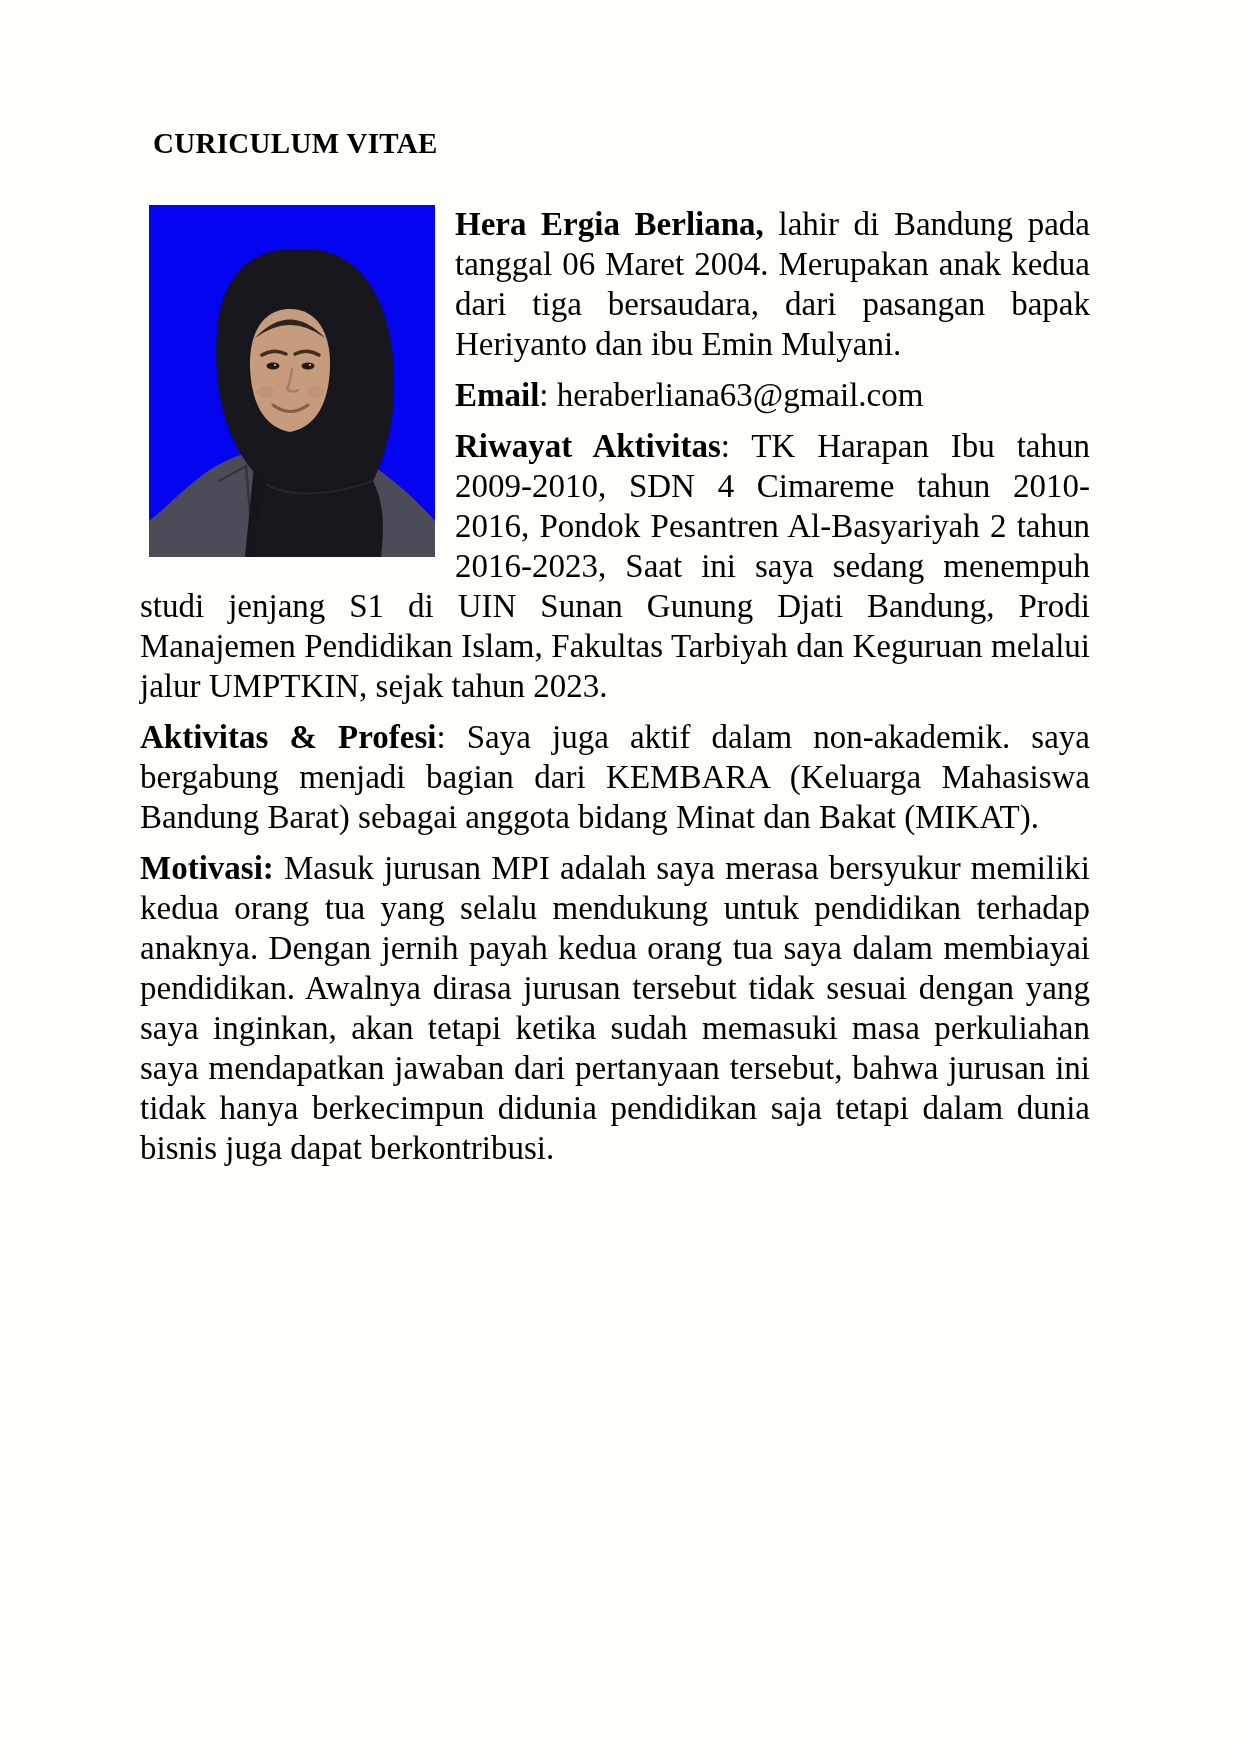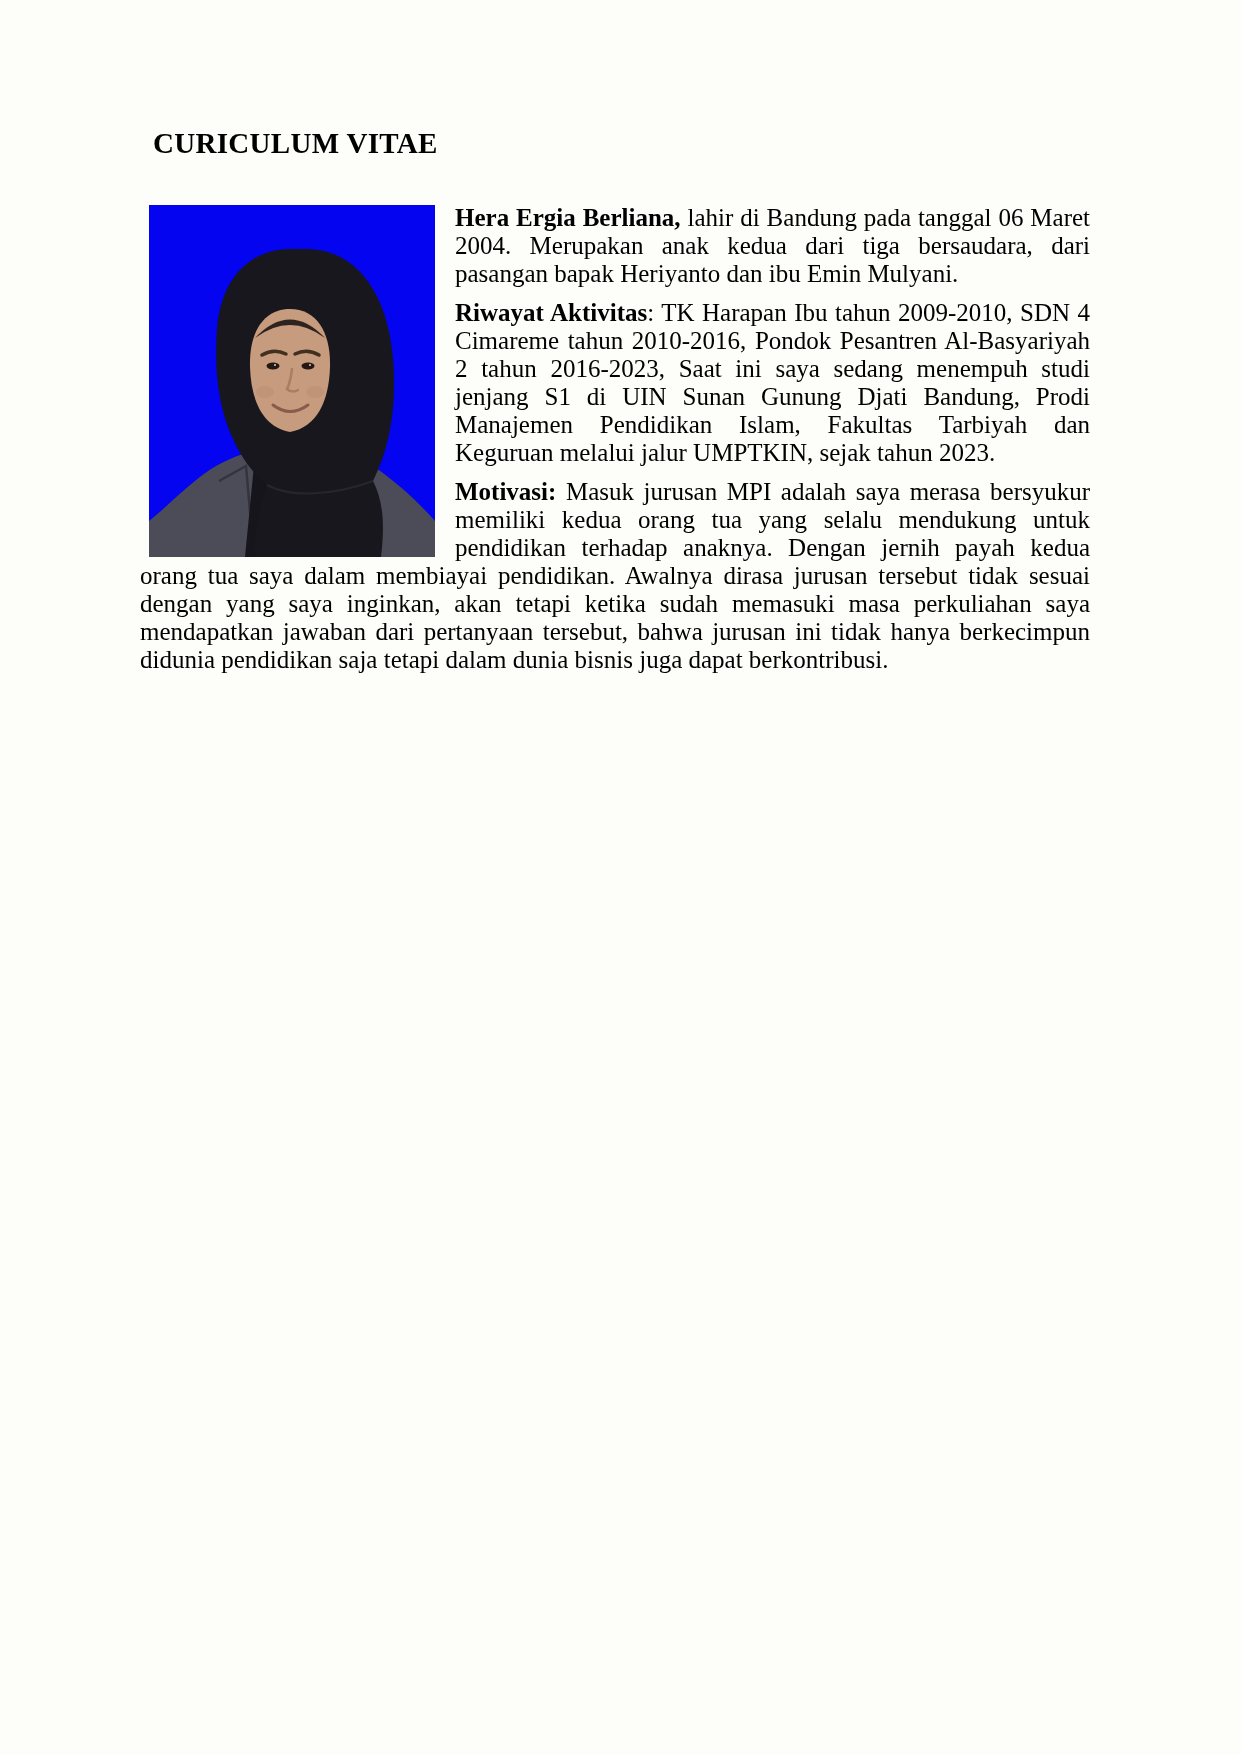--- a/index.html
+++ b/index.html
@@ -24,22 +24,22 @@
   }
   .content { }
   .photo {
     float: left;
     width: 286px; height: 352px;
     margin: 1px 20px 0 9px;
     display: block;
   }
   .photo svg { display: block; width: 286px; height: 352px; }
   p.para {
-    font-size: 25px;
-    line-height: 28px;
+    font-size: 33px;
+    line-height: 40px;
     text-align: justify;
     margin: 0 0 11px 0;
   }
   p.para b { font-weight: bold; }
 </style>
 </head>
 <body>
 
 <div class="page">
 
@@ -92,21 +92,23 @@
           <path d="M 143,164 C 142,172 141,178 138,184 C 141,187 146,187 149,185" fill="none" stroke="#a97f62" stroke-width="2.5" stroke-linecap="round"></path>
           <path d="M 124,200 Q 141,213 159,200" fill="none" stroke="#8c5a4b" stroke-width="3" stroke-linecap="round"></path>
         </g>
       </svg>
     </span>
 
     <p class="para"><b>Hera Ergia Berliana,</b><span> </span><span>lahir di Bandung pada tanggal 06 Maret 2004. Merupakan anak kedua dari tiga bersaudara, dari pasangan bapak Heriyanto dan ibu Emin Mulyani.</span></p>
 
 
 
+    <p class="para"><b>Email</b><span>: </span><span>heraberliana63@gmail.com</span></p>
 
     <p class="para"><b>Riwayat Aktivitas</b><span>: </span><span>TK Harapan Ibu tahun 2009-2010, SDN 4 Cimareme tahun 2010-2016, Pondok Pesantren Al-Basyariyah 2 tahun 2016-2023, Saat ini saya sedang menempuh studi jenjang S1 di UIN Sunan Gunung Djati Bandung, Prodi Manajemen Pendidikan Islam, Fakultas Tarbiyah dan Keguruan melalui jalur UMPTKIN, sejak tahun 2023.</span></p>
 
+    <p class="para"><b>Aktivitas &amp; Profesi</b><span>: </span><span>Saya juga aktif dalam non-akademik. saya bergabung menjadi bagian dari KEMBARA (Keluarga Mahasiswa Bandung Barat) sebagai anggota bidang Minat dan Bakat (MIKAT).</span></p>
 
     <p class="para"><b>Motivasi:</b><span> </span><span>Masuk jurusan MPI adalah saya merasa bersyukur memiliki kedua orang tua yang selalu mendukung untuk pendidikan terhadap anaknya. Dengan jernih payah kedua orang tua saya dalam membiayai pendidikan. Awalnya dirasa jurusan tersebut tidak sesuai dengan yang saya inginkan, akan tetapi ketika sudah memasuki masa perkuliahan saya mendapatkan jawaban dari pertanyaan tersebut, bahwa jurusan ini tidak hanya berkecimpun didunia pendidikan saja tetapi dalam dunia bisnis juga dapat berkontribusi.</span></p>
 
 
   </div>
 </div>
 
 </body></html>

